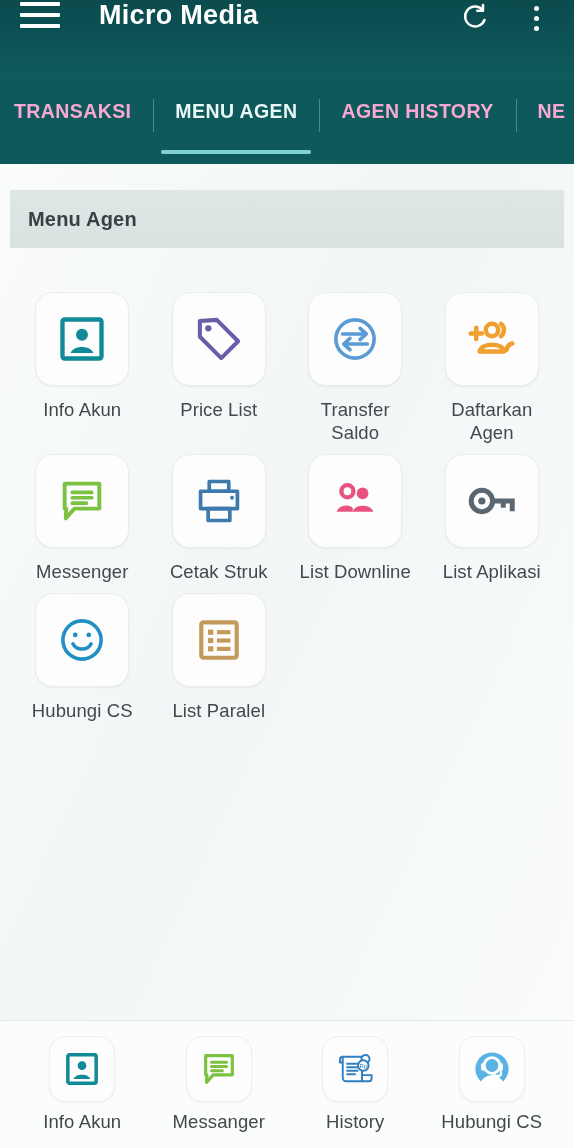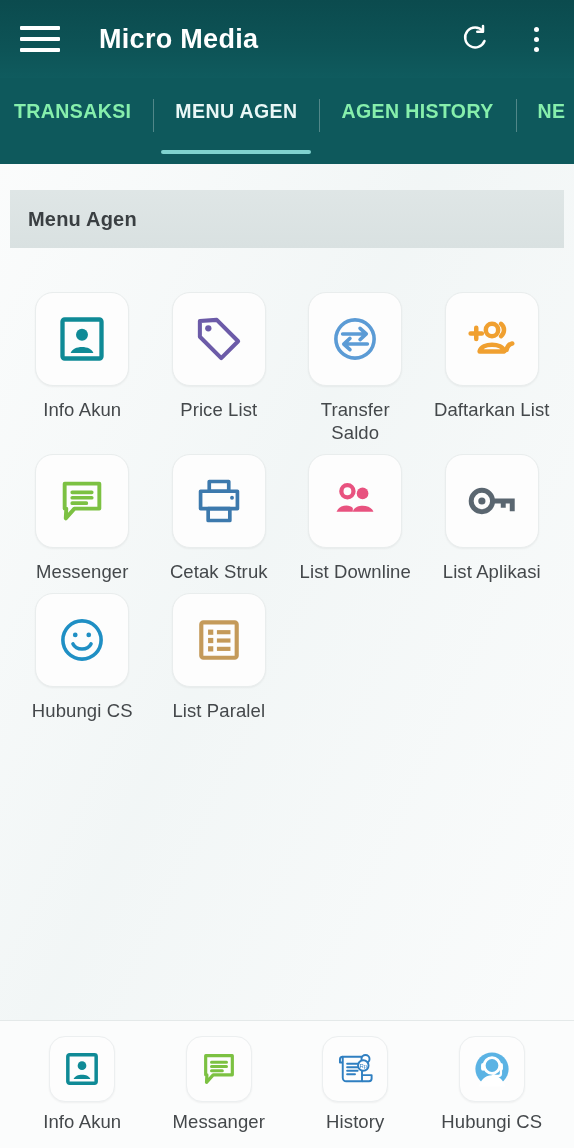--- a/index.html
+++ b/index.html
@@ -9,21 +9,21 @@
     background:#f4f7f7;
     overflow:hidden;
     position:relative;
   }
   .phone { width:574px; height:1148px; position:relative; display:flex; flex-direction:column; background:#f3f6f6; }
 
   
   .appbar {
     height:78px; flex:0 0 78px;
     background:linear-gradient(180deg,#0b4b4e 0%, #0d5356 60%, #0f5b5e 100%);
-    display:flex; align-items:center; padding:0 20px;
+    display:flex; align-items:flex-start; padding:0 20px;
     position:relative;
   }
   .hamburger { width:40px; height:30px; display:flex; flex-direction:column; justify-content:center; gap:7px; cursor:pointer; }
   .hamburger span { display:block; height:4px; background:#ffffff; border-radius:1px; width:40px; }
   .app-title {
     color:#ffffff; font-size:27px; font-weight:bold; letter-spacing:.3px;
     margin-left:39px;
   }
   .appbar-actions { margin-left:auto; display:flex; align-items:center; gap:26px; }
   .icon-btn { width:36px; height:36px; display:flex; align-items:center; justify-content:center; cursor:pointer; }
@@ -33,21 +33,21 @@
   
   .tabbar {
     height:86px; flex:0 0 86px;
     background:#0e595c;
     display:flex; align-items:flex-start; padding-top:22px;
     position:relative; overflow:hidden;
   }
   .tab {
     position:relative; padding:0 22px; height:46px;
     display:flex; align-items:flex-start; justify-content:center;
-    color:#86efac; font-size:19.5px; font-weight:bold; letter-spacing:.4px;
+    color:#f9a8d4; font-size:19.5px; font-weight:bold; letter-spacing:.4px;
     white-space:nowrap; cursor:pointer; flex:0 0 auto;
   }
   .tab:first-child { padding-left:14px; }
   .tab + .tab::before {
     content:""; position:absolute; left:0; top:-1px; width:1px; height:33px;
     background:rgba(255,255,255,.28);
   }
   .tab.active { color:#e9f7f6; }
   .tab .underline {
     position:absolute; left:8px; right:8px; bottom:-8px; height:4px;
@@ -203,21 +203,21 @@
           <span>
             <svg width="54" height="54" viewBox="0 0 48 48" fill="none">
               <path d="M5 19 H15 M10 14 V24" stroke="#f0a030" stroke-width="4" stroke-linecap="round"></path>
               <circle cx="24" cy="16" r="5.5" fill="none" stroke="#f0a030" stroke-width="4"></circle>
               <path d="M32 10.5 A7 7 0 0 1 32 21.5" fill="none" stroke="#f0a030" stroke-width="4" stroke-linecap="round"></path>
               <path d="M13 35 C15 27 33 27 35 35 Z" fill="none" stroke="#f0a030" stroke-width="4" stroke-linejoin="round"></path>
               <path d="M37 33.5 C37.6 30.5 39.5 28.5 42 28" fill="none" stroke="#f0a030" stroke-width="4" stroke-linecap="round"></path>
             </svg>
           </span>
         </div>
-        <div class="cell-label">Daftarkan List</div>
+        <div class="cell-label">Daftarkan Agen</div>
       </div>
 
       <div class="cell">
         <div class="tile">
           <span>
             <svg width="52" height="52" viewBox="0 0 48 48" fill="none">
               <path d="M8 8 H40 V31 H17 L9 40 L9.5 31 H8 Z" stroke="#7cc142" stroke-width="3.6" stroke-linejoin="round"></path>
               <path d="M15 16 H33 M15 21 H33 M15 26 H28" stroke="#7cc142" stroke-width="3.4" stroke-linecap="round"></path>
             </svg>
           </span>

